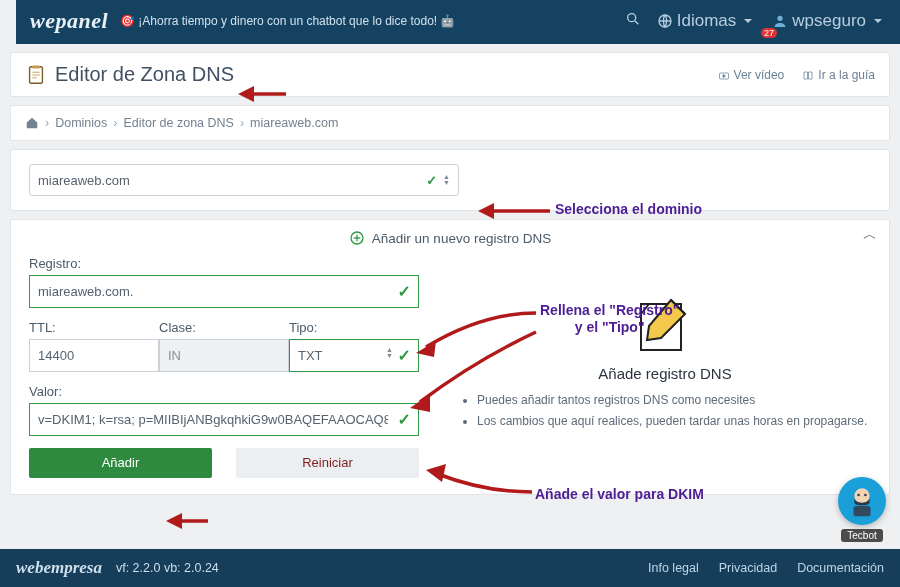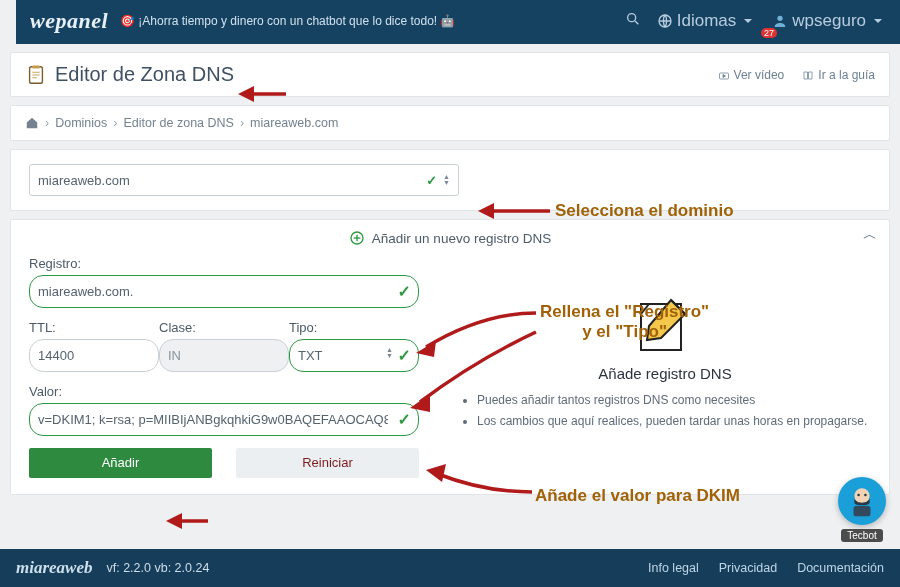--- a/index.html
+++ b/index.html
@@ -32,21 +32,21 @@
   .sel-wrap .arrows { display:flex; flex-direction:column; font-size:7px; line-height:6px; color:#7a8998; margin-left:6px;}
 
   .editor { padding: 10px 18px 16px 18px; position: relative; }
   .editor .head { text-align: center; font-size: 13.5px; color: #4c5b69; margin-bottom: 10px; position: relative; }
   .editor .head .add-icon { display:inline-block; width:16px; height:16px; vertical-align:-3px; margin-right:4px; }
   .editor .collapse { position: absolute; right: 12px; top: 6px; font-size: 14px; color: #5a6a78; cursor:pointer;}
   .form-area { display: flex; gap: 40px; }
   .form-left { width: 390px; }
   .form-right { flex: 1; font-size: 12.5px; color: #5e6b78; padding-top: 38px;}
   .lbl { font-size: 13px; color: #4c5b69; margin-bottom: 4px; display: block; }
-  .fld { width: 100%; height: 33px; border: 1px solid #2e9a42; border-radius: 14px; padding: 0 30px 0 8px; font-size: 13px; color: #55636f; background: #fff; position:relative;}
+  .fld { width: 100%; height: 33px; border: 1px solid #2e9a42; border-radius: 0; padding: 0 30px 0 8px; font-size: 13px; color: #55636f; background: #fff; position:relative;}
   .fld-wrap { position: relative; margin-bottom: 12px;}
   .fld-wrap .ok { position: absolute; right: 8px; top: 7px; color: #2e9a42; font-weight: bold; pointer-events:none;}
   .fld-wrap .arrows { position:absolute; right:26px; top:8px; display:flex; flex-direction:column; font-size:7px; line-height:6px; color:#7a8998;}
   .row3 { display: flex; gap: 0; }
   .row3 > div { flex: 1; }
   .row3 .fld { border-color: #c9d0d7; }
   .row3 .clase .fld { background: #eef0f2; color:#8a939c;}
   .row3 .tipo .fld { border-color: #2e9a42; }
   .btns { display: flex; gap: 10px; margin-top: 6px; }
   .btn { flex: 1; text-align: center; height: 30px; line-height: 30px; font-size: 13px; border-radius: 2px; cursor: pointer;}
@@ -58,21 +58,21 @@
   .right-icon .cap { font-size: 15px; color: #2b3440; margin-top:4px;}
   .form-right ul { list-style: disc; padding-left: 18px; font-size: 12px; line-height: 1.45;}
   .form-right li { margin-bottom: 4px; }
 
   .footer { position: absolute; bottom: 0; left: 0; right: 0; background: #163d5a; color: #cddfeb; height: 38px; display: flex; align-items: center; padding: 0 16px; font-size: 12.5px; }
   .footer .flogo { font-family: Georgia,serif; font-style: italic; font-weight: 700; font-size: 17px; margin-right: 14px; }
   .footer .flinks { margin-left: auto; display: flex; gap: 20px; }
   .footer .flinks a { color: #bcd6e8; text-decoration: none; }
 
   
-  .anno { position: absolute; color: #a16207; font-weight: 700; font-size: 17px; pointer-events: none; z-index: 5; }
+  .anno { position: absolute; color: #4c1d95; font-weight: 700; font-size: 14px; pointer-events: none; z-index: 5; }
   .arrow { position: absolute; z-index: 4; pointer-events:none;}
   .arrow svg { overflow: visible; }
   .arrow path, .arrow line { stroke: #b11a1a; stroke-width: 3.5; fill: none; }
   .arrow .head { fill: #b11a1a; stroke: none; }
 
   .tecbot { position: absolute; right: 14px; bottom: 44px; text-align: center; z-index:6;}
   .tecbot .circ { width: 48px; height: 48px; border-radius: 50%; background: #1a9fd9; display:flex; align-items:center; justify-content:center; box-shadow:0 2px 6px rgba(0,0,0,.25);}
   .tecbot .lbl2 { background: #4b4b4b; color:#fff; font-size:10px; padding:1px 6px; border-radius:3px; margin-top:2px; display:inline-block;}
 </style>
 </head>
@@ -272,20 +272,20 @@
       <path d="M11 16c0 8 18 8 18 0v6c0 4-18 4-18 0z" fill="#2b3a48"></path>
       <rect x="10" y="26" width="20" height="12" rx="3" fill="#334a5e"></rect>
       <circle cx="16" cy="13" r="1.5" fill="#2b3a48"></circle>
         <circle cx="24" cy="13" r="1.5" fill="#2b3a48"></circle>
     </svg>
   </div>
   <span class="lbl2">Tecbot</span>
 </div>
 
 <div class="footer">
-  <span class="flogo">miareaweb</span>
+  <span class="flogo">webempresa</span>
   <span>vf: 2.2.0 vb: 2.0.24</span>
   <div class="flinks">
     <a>Info legal</a>
     <a>Privacidad</a>
     <a>Documentación</a>
   </div>
 </div>
 
 </body></html>

